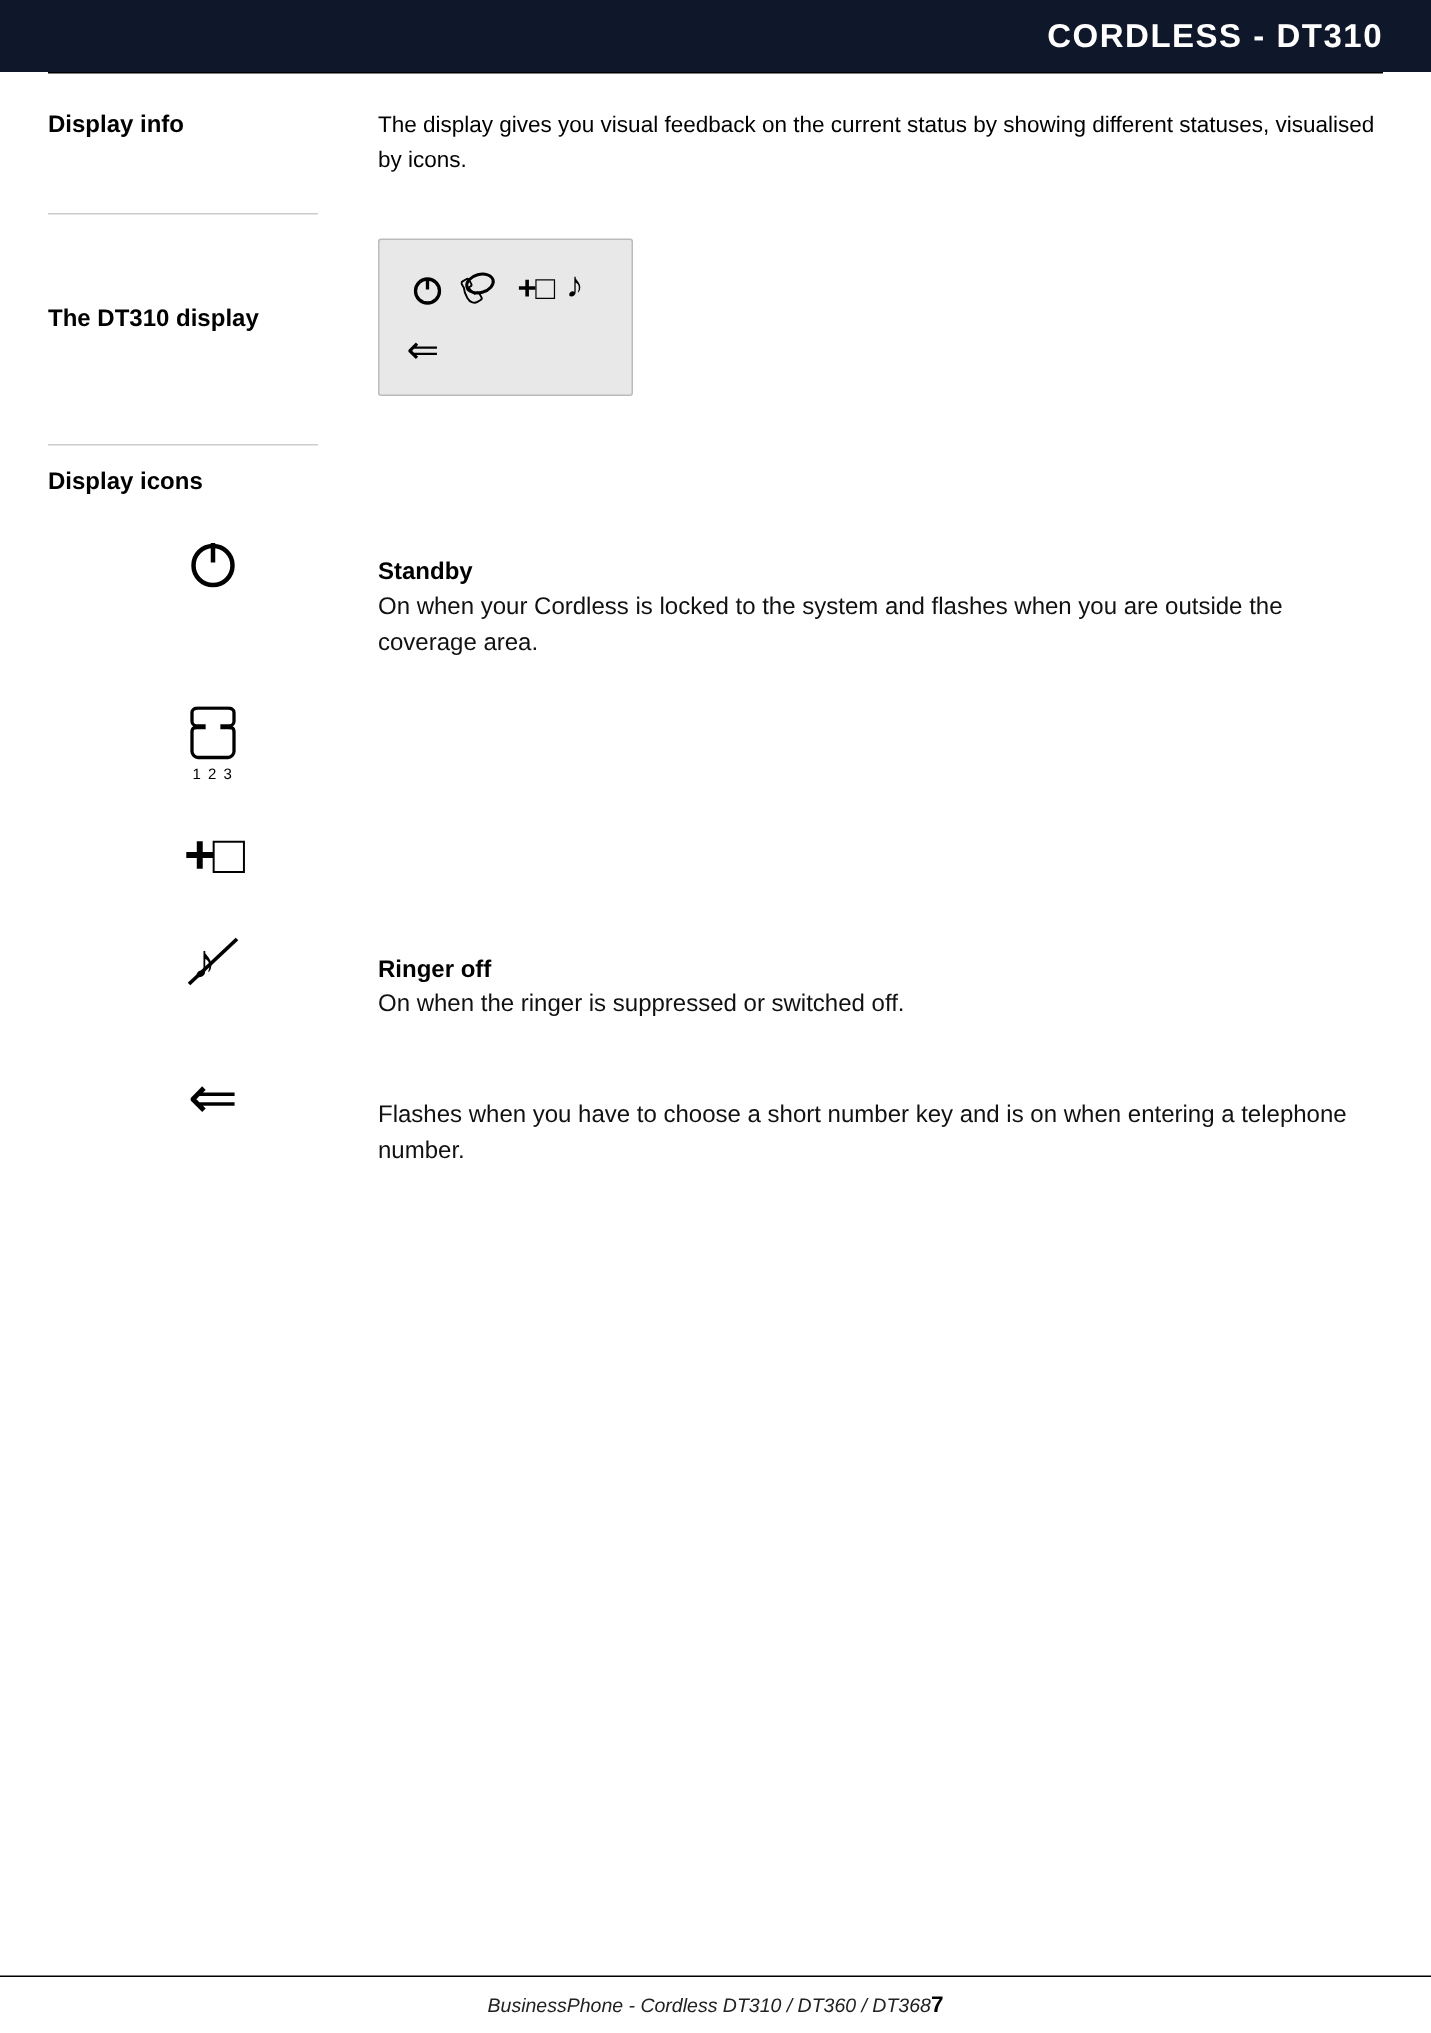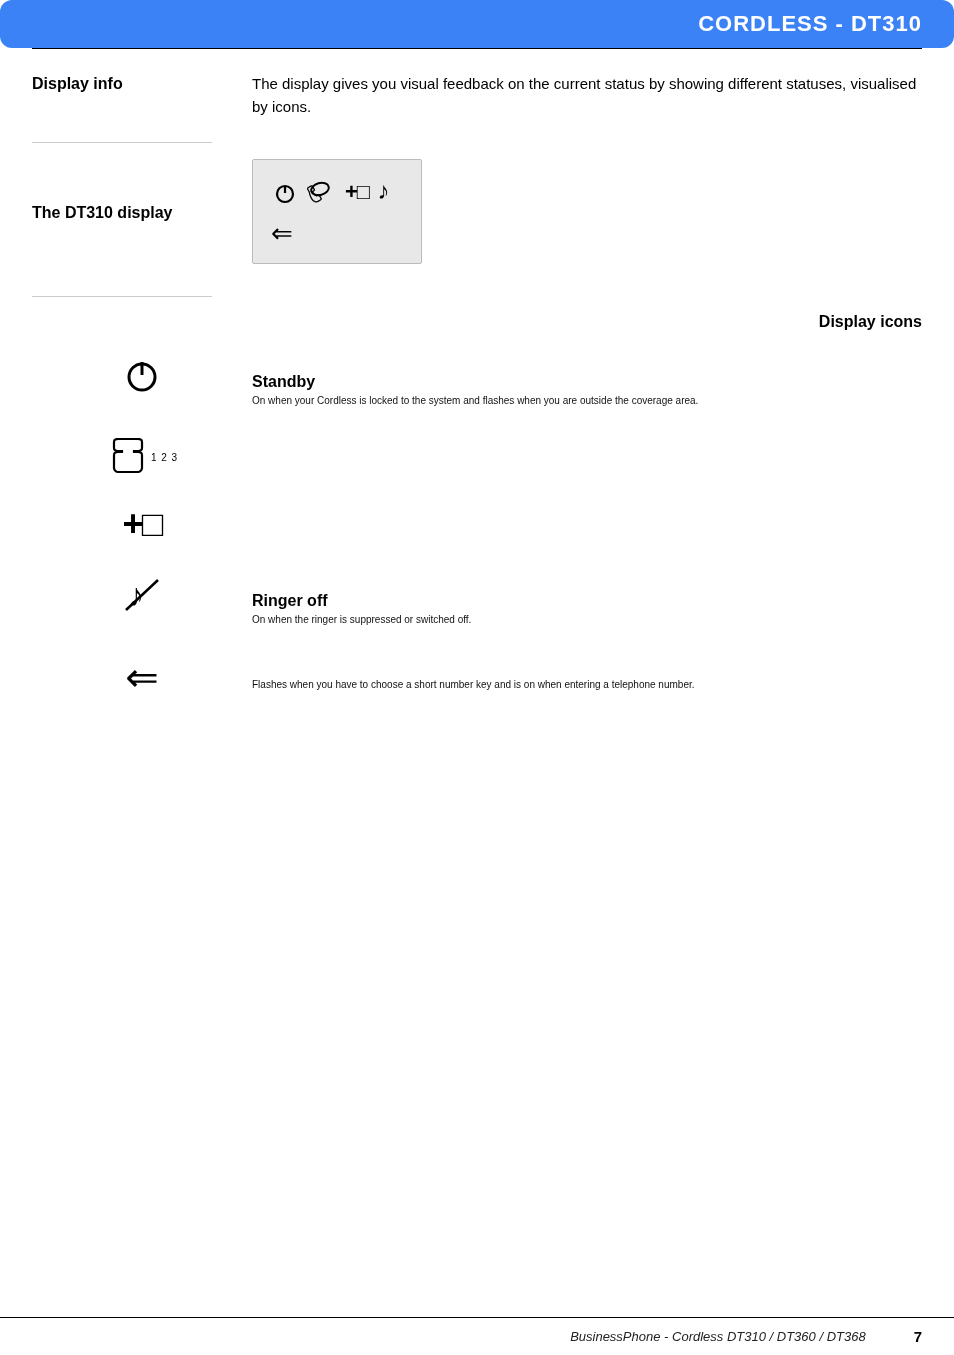--- a/index.html
+++ b/index.html
@@ -9,27 +9,26 @@
       min-height: 1355px;
       background: #ffffff;
       font-family: Arial, Helvetica, sans-serif;
       font-size: 15px;
       color: #000000;
       position: relative;
     }
 
     
     .header-bar {
-      background: #3b82f6;
+      background: #0f172a;
       height: 48px;
       display: flex;
       align-items: center;
       justify-content: flex-end;
       padding-right: 32px;
-      border-radius: 12px;
     }
 
     .header-title {
       color: #ffffff;
       font-size: 22px;
       font-weight: bold;
       letter-spacing: 1px;
     }
 
     
@@ -139,37 +138,36 @@
       margin-top: 22px;
     }
 
     .icon-title {
       font-weight: bold;
       font-size: 16px;
       margin-bottom: 2px;
     }
 
     .icon-desc {
-      font-size: 10px;
+      font-size: 16px;
       line-height: 1.5;
       color: #111;
     }
 
     
     .footer {
       position: absolute;
       bottom: 0;
       left: 0;
       right: 0;
       border-top: 1px solid #000;
       padding: 10px 32px;
       display: flex;
       align-items: center;
-      justify-content: flex-end;
-      gap: 48px;
+      justify-content: center;
     }
 
     .footer-text {
       font-style: italic;
       font-size: 13px;
       color: #222;
     }
 
     .footer-page {
       font-size: 15px;
@@ -179,20 +177,21 @@
 
     
     .svg-icon {
       display: inline-block;
       vertical-align: middle;
     }
 
     
     .call-icon-wrap {
       display: flex;
+      flex-direction: column;
       align-items: center;
       font-size: 11px;
       gap: 1px;
     }
     .call-icon-wrap .call-number {
       font-size: 10px;
       letter-spacing: 1px;
     }
 
     .display-icons-label {
@@ -250,21 +249,21 @@
               <span style="font-size:26px;">⇐</span>
             </div>
           </div>
         </div>
       </div>
     </div>
   </div>
 
   <div>
     <hr class="section-divider">
-    <div style="padding-top: 16px; padding-bottom: 12px; text-align: right;">
+    <div style="padding-top: 16px; padding-bottom: 12px;">
       <span class="section-label display-icons-label" style="font-weight:bold; font-size:16px;">Display icons</span>
     </div>
 
     <div class="icons-section">
 
       <div class="icon-row">
         <div class="icon-col">
           <span class="icon-symbol">
             <svg width="44" height="44" viewBox="0 0 44 44">
               <circle cx="22" cy="24" r="13" fill="none" stroke="#000" stroke-width="3"></circle>

